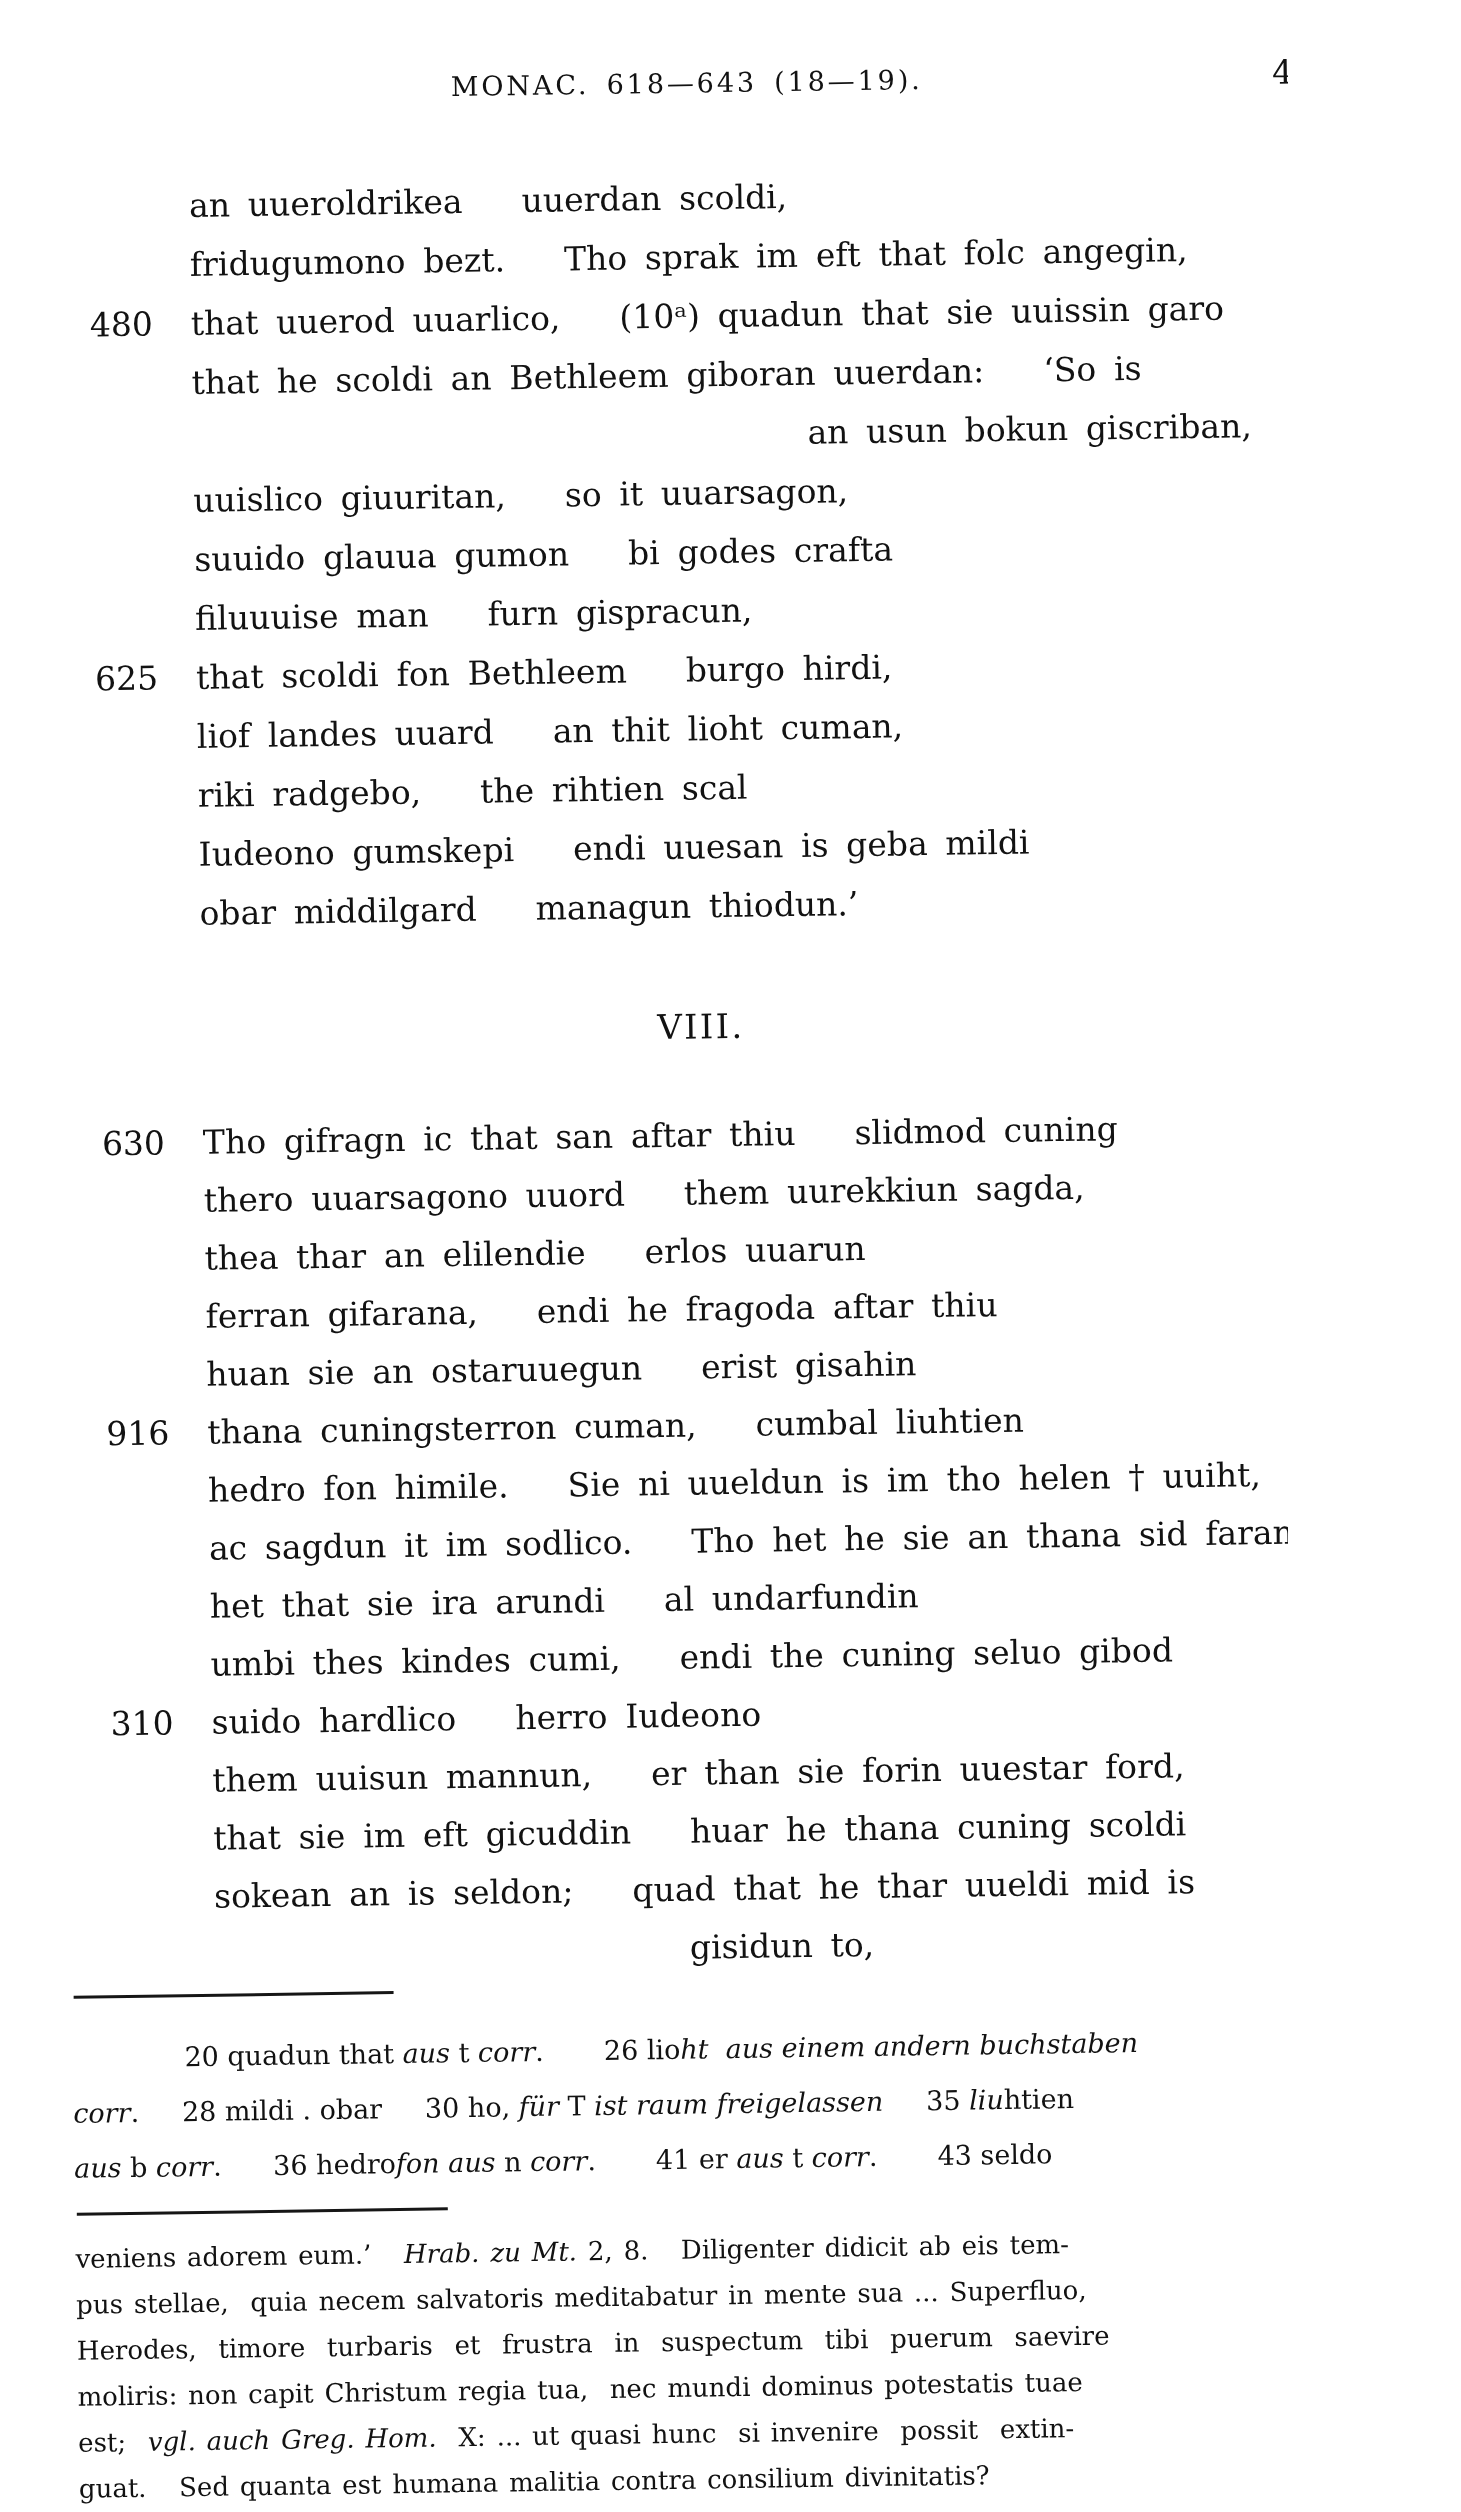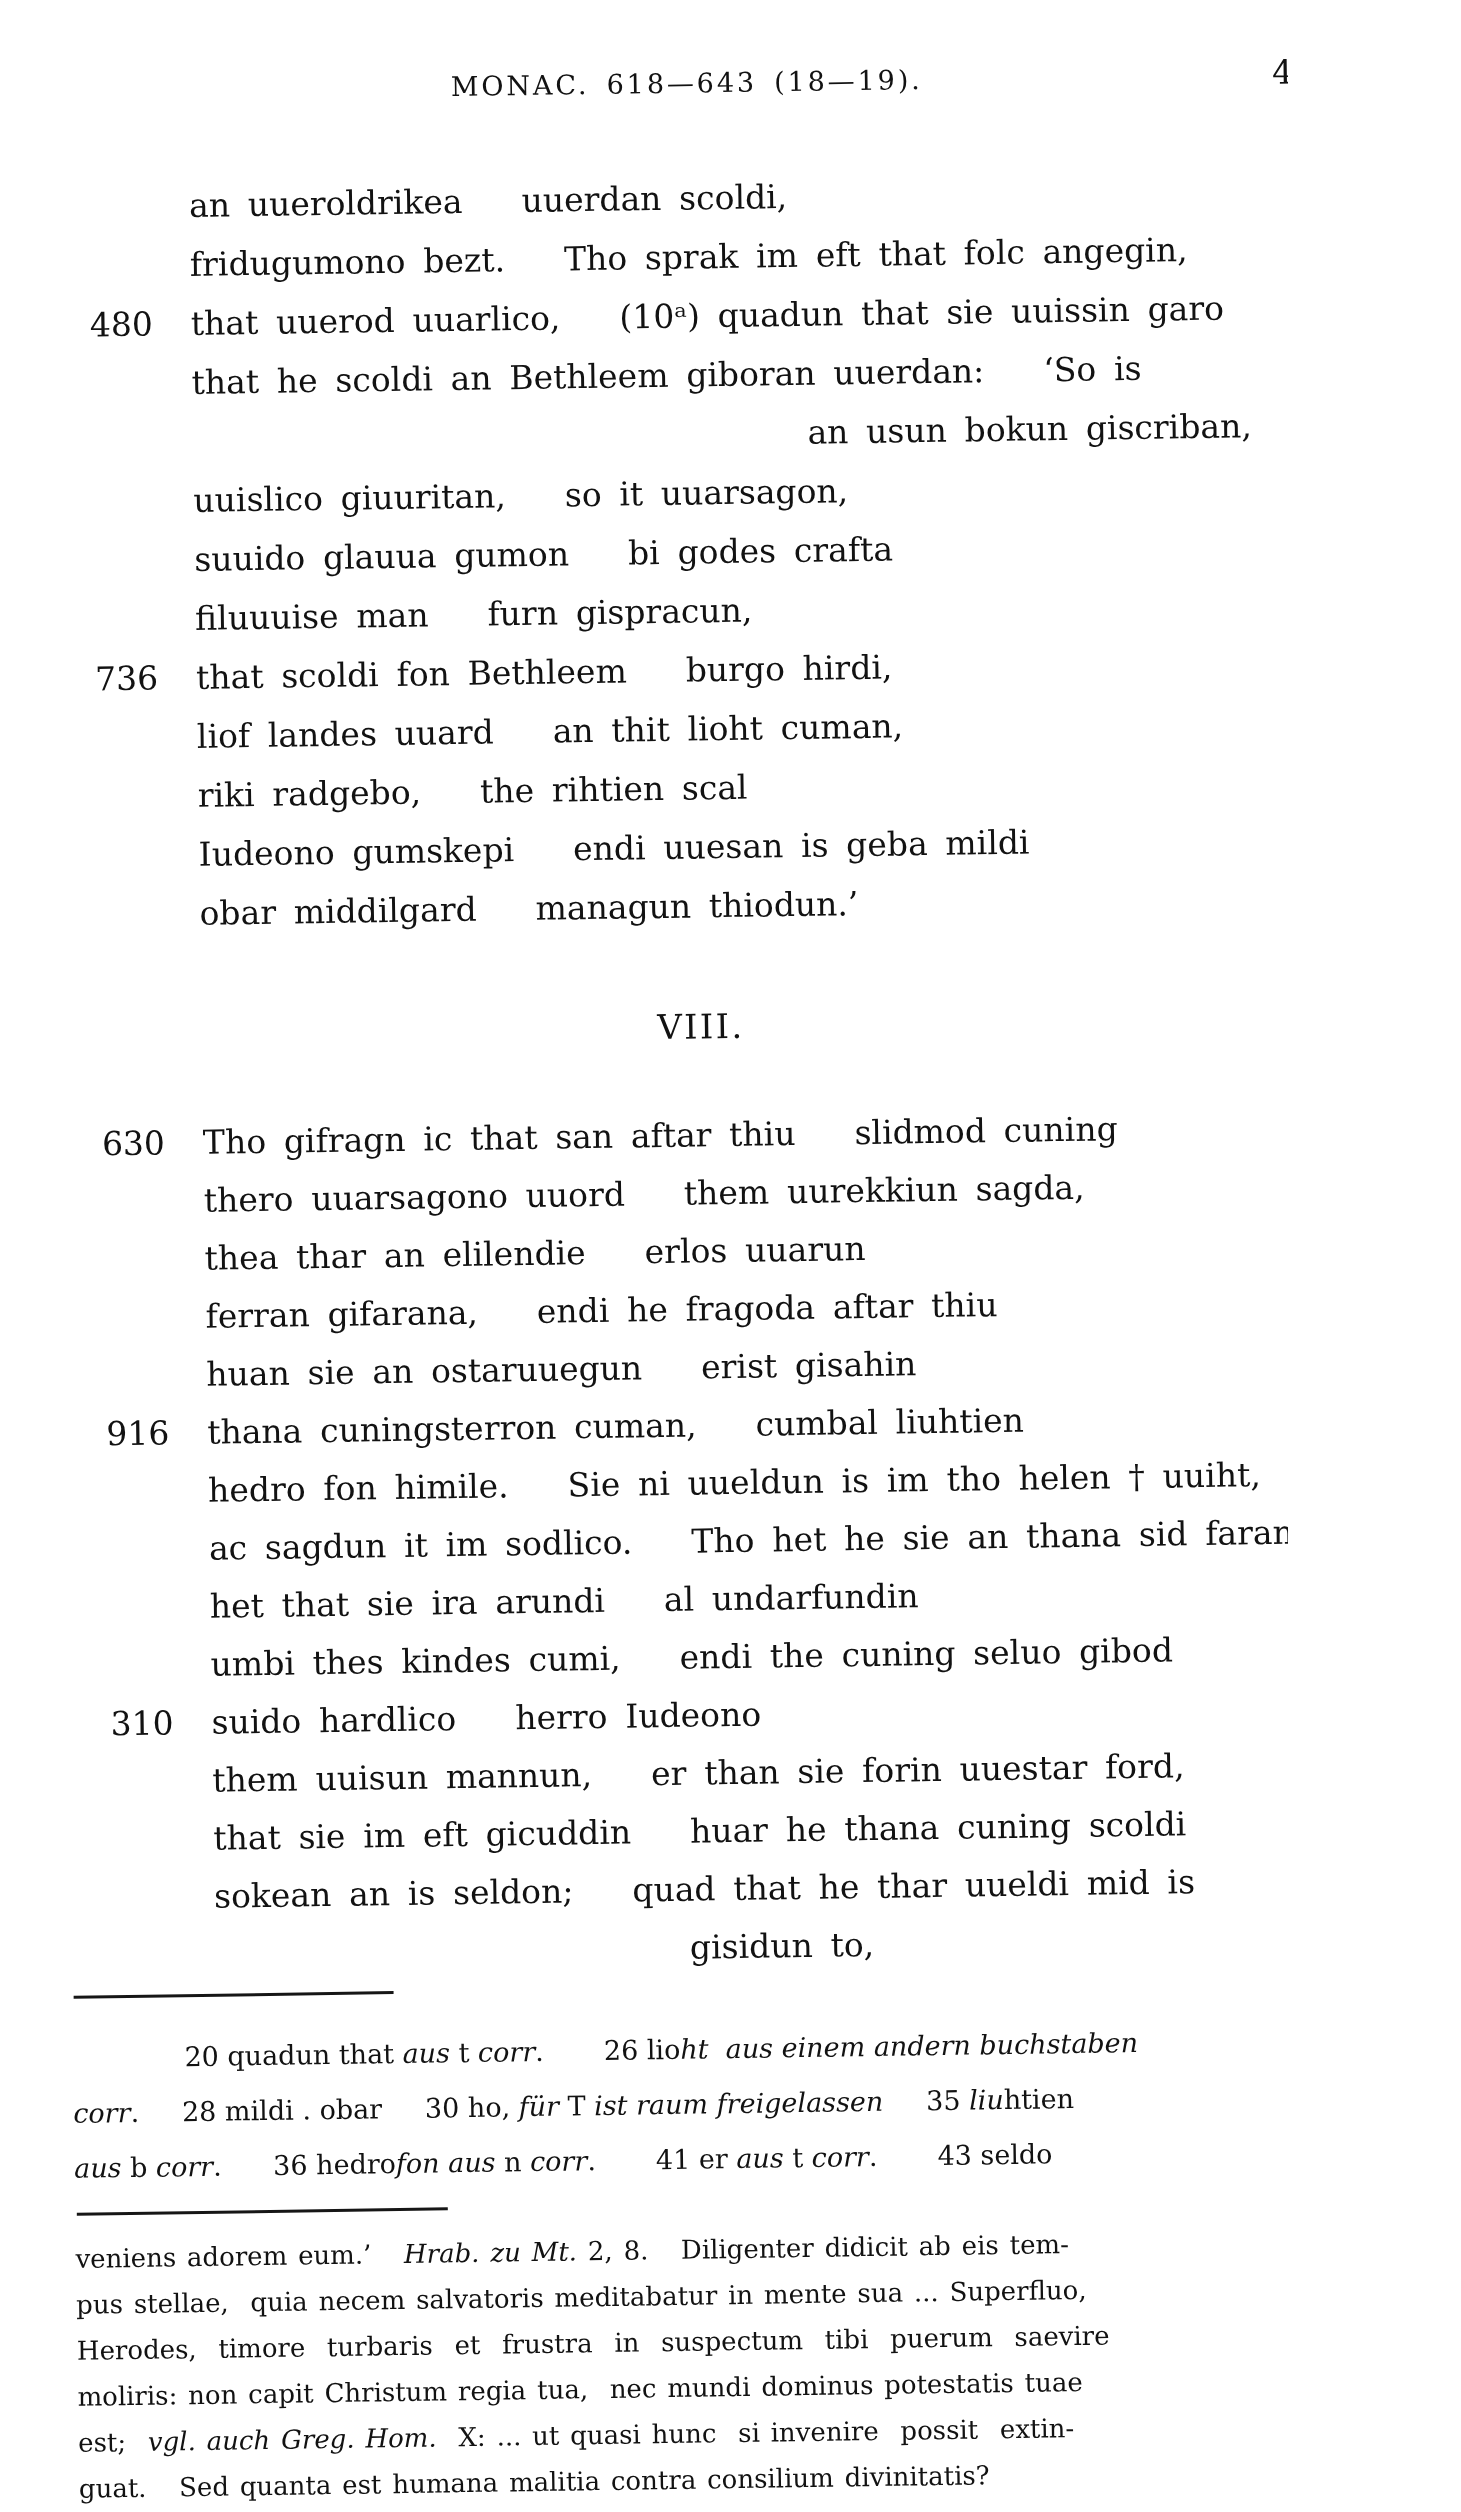--- a/index.html
+++ b/index.html
@@ -84,21 +84,21 @@
         <div class="vrow">
           <span class="txt"><span class="a">uuislico giuuritan,</span><span class="b">so it uuarsagon,</span></span>
         </div>
         <div class="vrow">
           <span class="txt"><span class="a">suuido glauua gumon</span><span class="b">bi godes crafta</span></span>
         </div>
         <div class="vrow">
           <span class="txt"><span class="a">filuuuise man</span><span class="b">furn gispracun,</span></span>
         </div>
         <div class="vrow">
-          <span class="num">736</span>
+          <span class="num">625</span>
           <span class="txt"><span class="a">that scoldi fon Bethleem</span><span class="b">burgo hirdi,</span></span>
         </div>
         <div class="vrow">
           <span class="txt"><span class="a">liof landes uuard</span><span class="b">an thit lioht cuman,</span></span>
           <span class="rnum">5</span>
         </div>
         <div class="vrow">
           <span class="txt"><span class="a">riki radgebo,</span><span class="b">the rihtien scal</span></span>
         </div>
         <div class="vrow">

